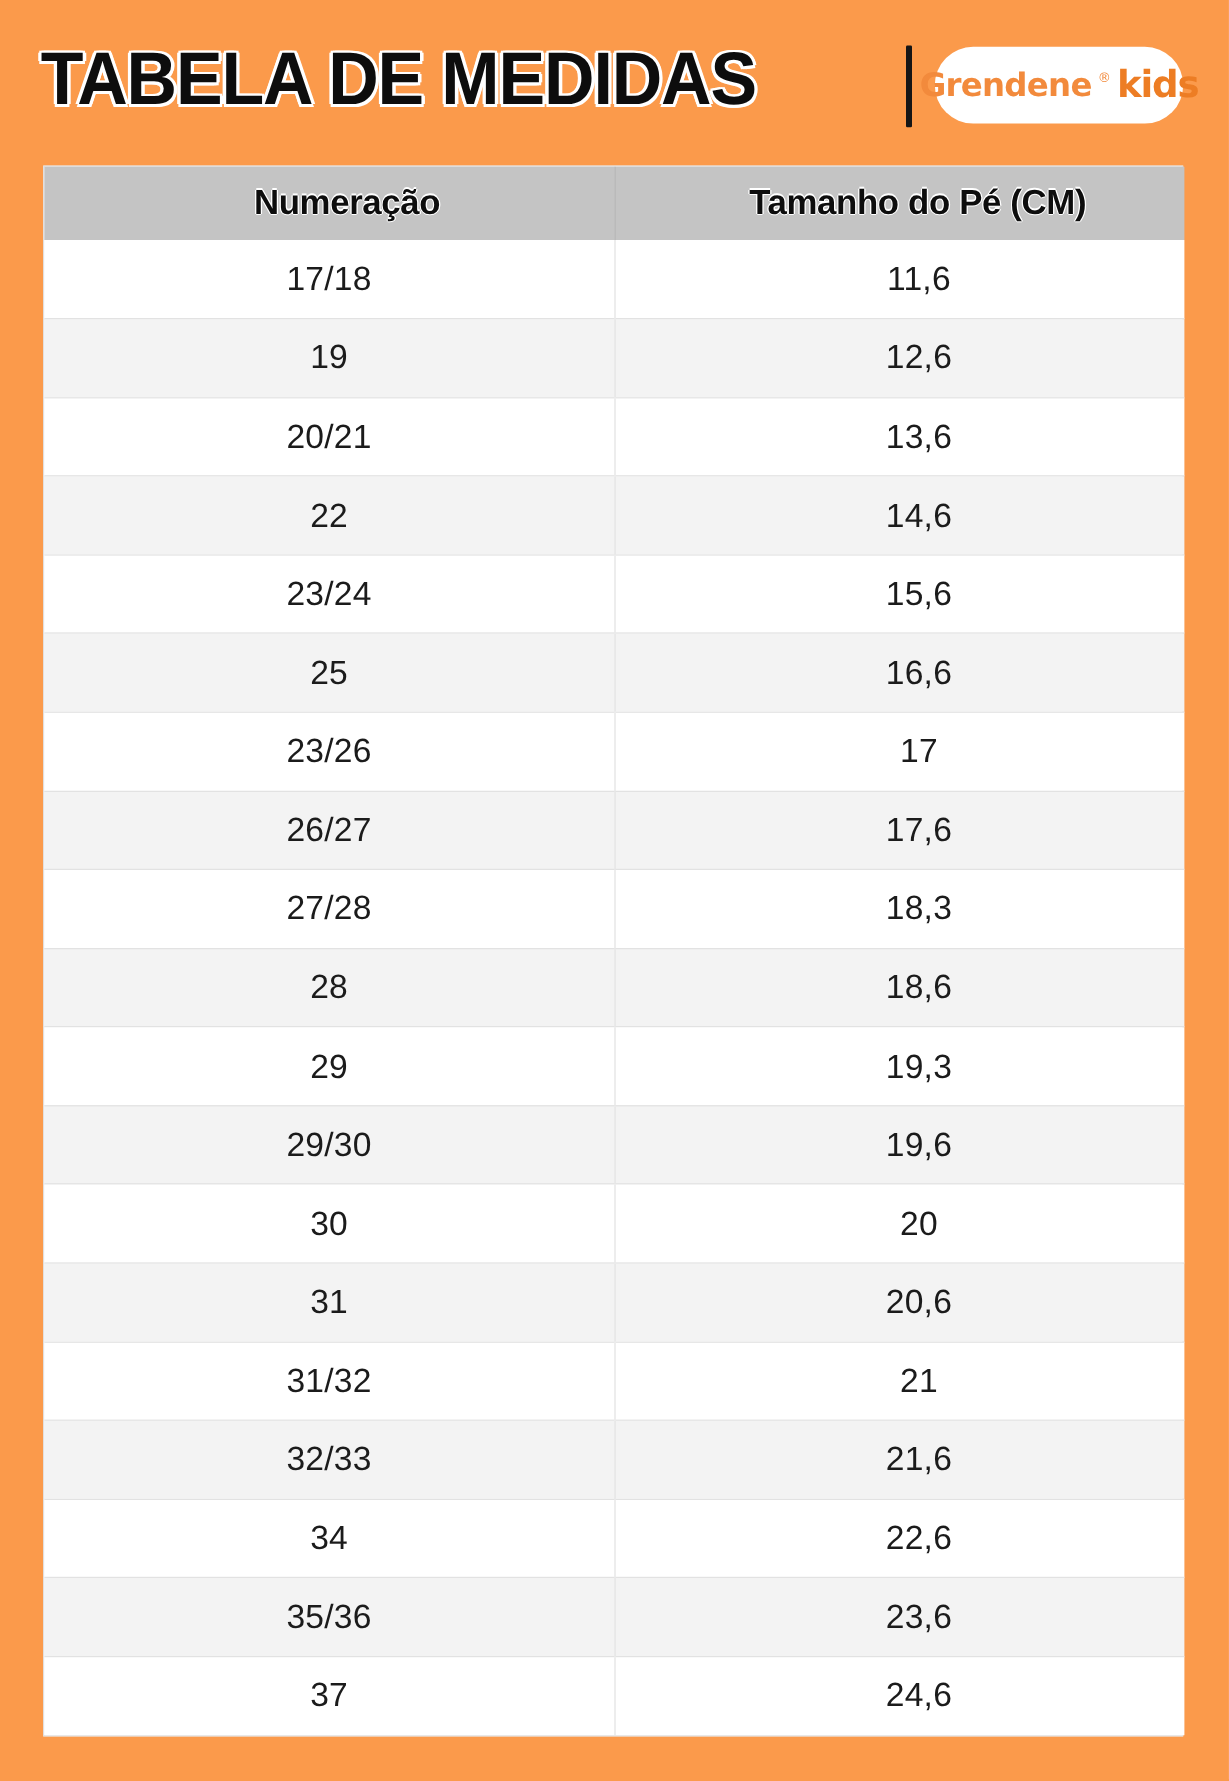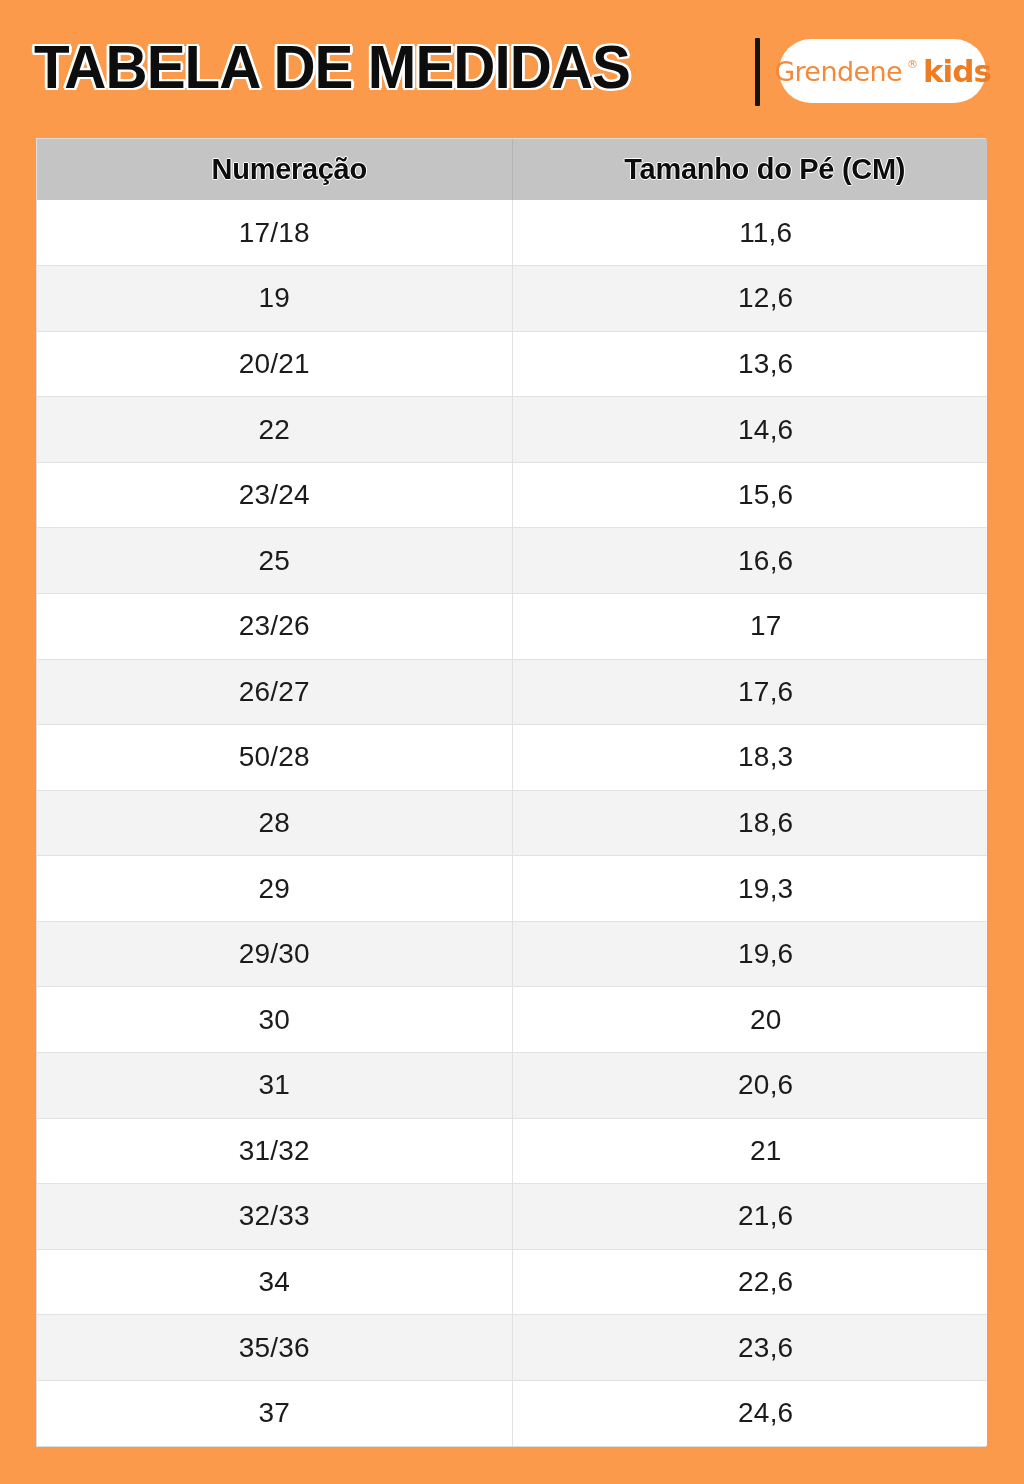--- a/index.html
+++ b/index.html
@@ -75,21 +75,21 @@
     background:#ffffff;
     border-radius:32px;
     display:flex;
     align-items:center;
     justify-content:center;
     gap:5px;
   }
 
   .logo-grendene {
     font-family:"DejaVu Sans", sans-serif;
-    font-weight:normal;
+    font-weight:bold;
     font-size:27px;
     color:#F28A3C;
     letter-spacing:-0.6px;
     position:relative;
     line-height:1;
   }
   .logo-reg {
     font-family:"DejaVu Sans", sans-serif;
     font-size:11px;
     color:#F28A3C;
@@ -224,21 +224,21 @@
           </tr>
           <tr class="row-odd">
             <td>23/26</td>
             <td>17</td>
           </tr>
           <tr class="row-even">
             <td>26/27</td>
             <td>17,6</td>
           </tr>
           <tr class="row-odd">
-            <td>50/28</td>
+            <td>27/28</td>
             <td>18,3</td>
           </tr>
           <tr class="row-even">
             <td>28</td>
             <td>18,6</td>
           </tr>
           <tr class="row-odd">
             <td>29</td>
             <td>19,3</td>
           </tr>

